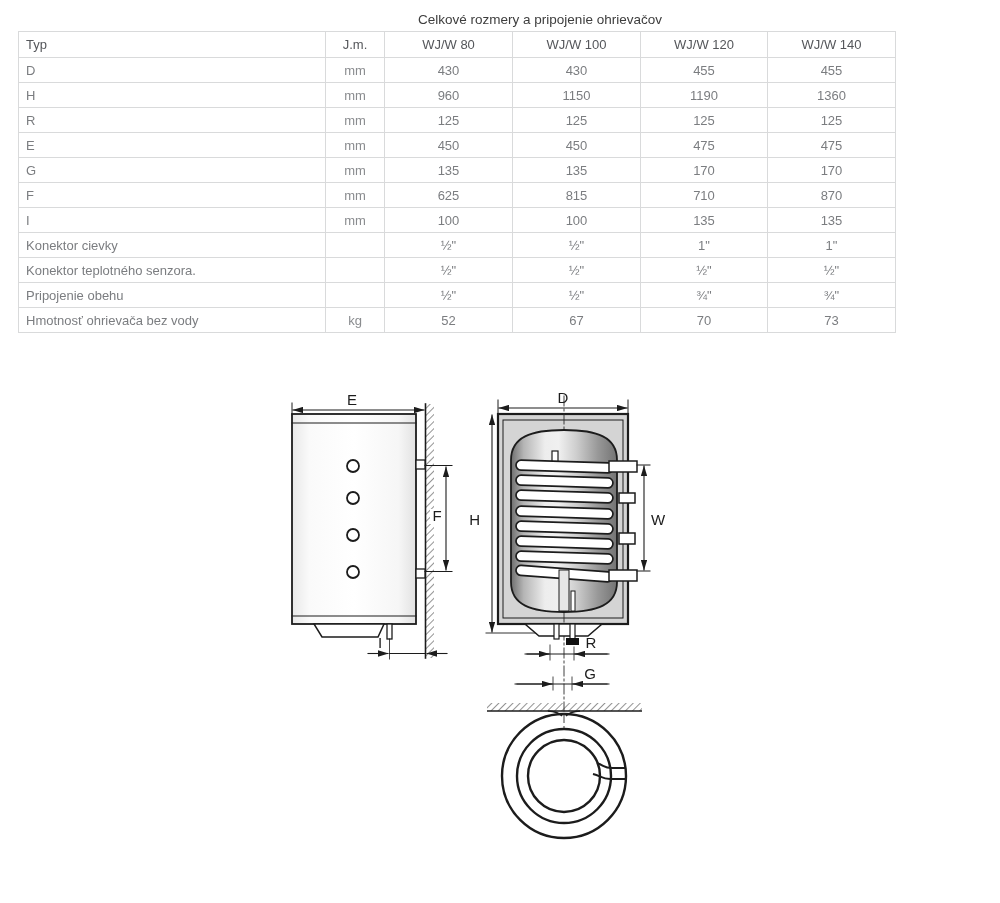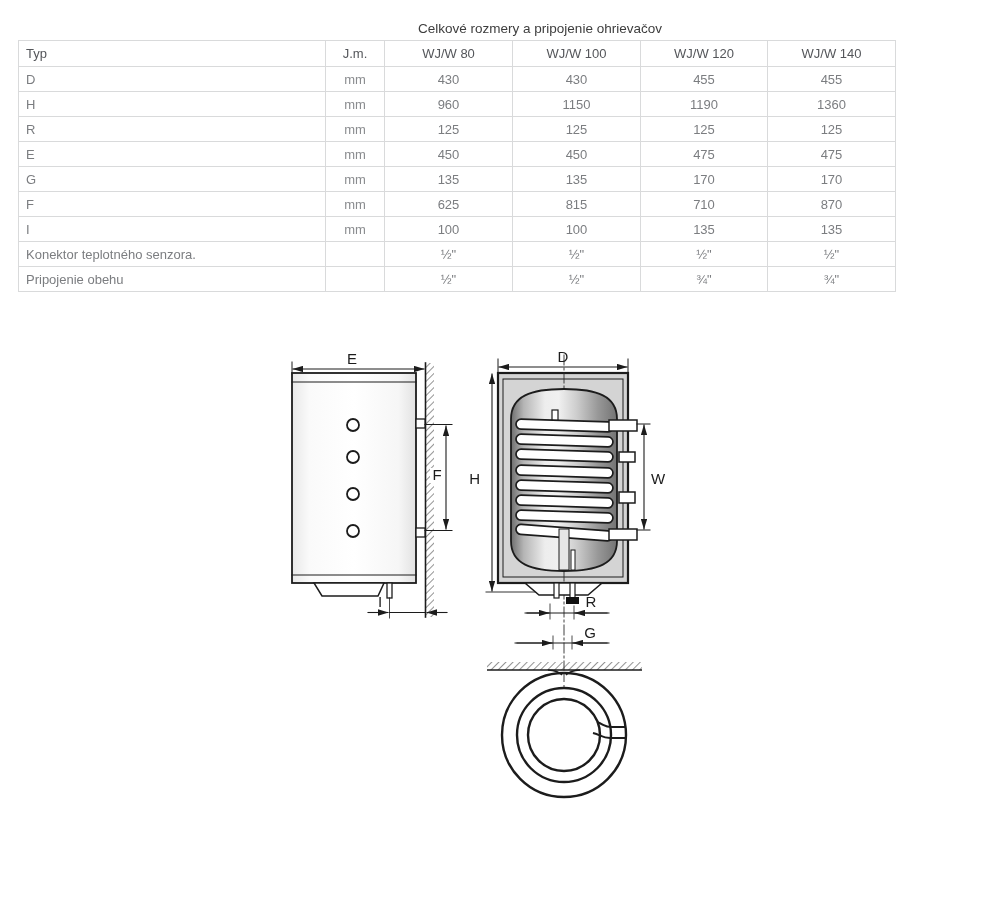--- a/index.html
+++ b/index.html
@@ -1,17 +1,17 @@
 <!DOCTYPE html>
 <html><head>
 <meta charset="utf-8">
 <style>
   html,body{margin:0;padding:0;background:#ffffff;}
   body{width:1000px;height:903px;font-family:"Liberation Sans","DejaVu Sans",sans-serif;-webkit-font-smoothing:antialiased;}
-  .page{position:relative;width:900px;height:903px;overflow:hidden;background:#fff;padding-top:21px;box-sizing:border-box;}
+  .page{position:relative;width:900px;height:903px;overflow:hidden;background:#fff;padding-top:12px;box-sizing:border-box;}
   .title{width:877px;margin-left:18px;padding-left:167px;box-sizing:border-box;text-align:center;
          font-size:13.5px;color:#3d3d3d;margin-bottom:4px;}
   table.spec{border-collapse:collapse;margin-left:18px;width:877px;table-layout:fixed;font-size:13px;}
   table.spec th, table.spec td{border:1px solid #d9dadb;height:24px;padding:0;overflow:hidden;white-space:nowrap;}
   table.spec th{font-weight:normal;color:#54565a;text-align:center;height:25px;}
   table.spec td{color:#7b7d80;text-align:center;}
   table.spec th.c-typ, table.spec td.c-typ{text-align:left;padding-left:7px;}
   table.spec td.c-jm{color:#8a8c8f;}
   svg.drawing{display:block;margin-top:48px;}
   svg text{font-family:"Liberation Sans","DejaVu Sans",sans-serif;font-size:15px;fill:#1c1c1c;}
@@ -93,34 +93,50 @@
         </tr>
         <tr>
           <td class="c-typ">I</td>
           <td class="c-jm">mm</td>
           <td>100</td>
           <td>100</td>
           <td>135</td>
           <td>135</td>
         </tr>
         <tr>
+          <td class="c-typ">Konektor cievky</td>
+          <td class="c-jm"></td>
+          <td>½"</td>
+          <td>½"</td>
+          <td>1"</td>
+          <td>1"</td>
+        </tr>
+        <tr>
           <td class="c-typ">Konektor teplotného senzora.</td>
           <td class="c-jm"></td>
           <td>½"</td>
           <td>½"</td>
           <td>½"</td>
           <td>½"</td>
         </tr>
         <tr>
           <td class="c-typ">Pripojenie obehu</td>
           <td class="c-jm"></td>
           <td>½"</td>
           <td>½"</td>
           <td>¾"</td>
           <td>¾"</td>
+        </tr>
+        <tr>
+          <td class="c-typ">Hmotnosť ohrievača bez vody</td>
+          <td class="c-jm">kg</td>
+          <td>52</td>
+          <td>67</td>
+          <td>70</td>
+          <td>73</td>
         </tr>
       </tbody>
   </table>
 
   <svg class="drawing" width="1000" height="473" viewBox="0 0 1000 473">
     <defs>
       <marker id="ar" viewBox="0 0 10 6" refX="9.5" refY="3" markerWidth="10" markerHeight="6" orient="auto-start-reverse">
         <path d="M0,0 L10,3 L0,6 Z" fill="#1c1c1c"></path>
       </marker>
       <pattern id="hatch" width="5" height="5" patternUnits="userSpaceOnUse" patternTransform="rotate(45)">

